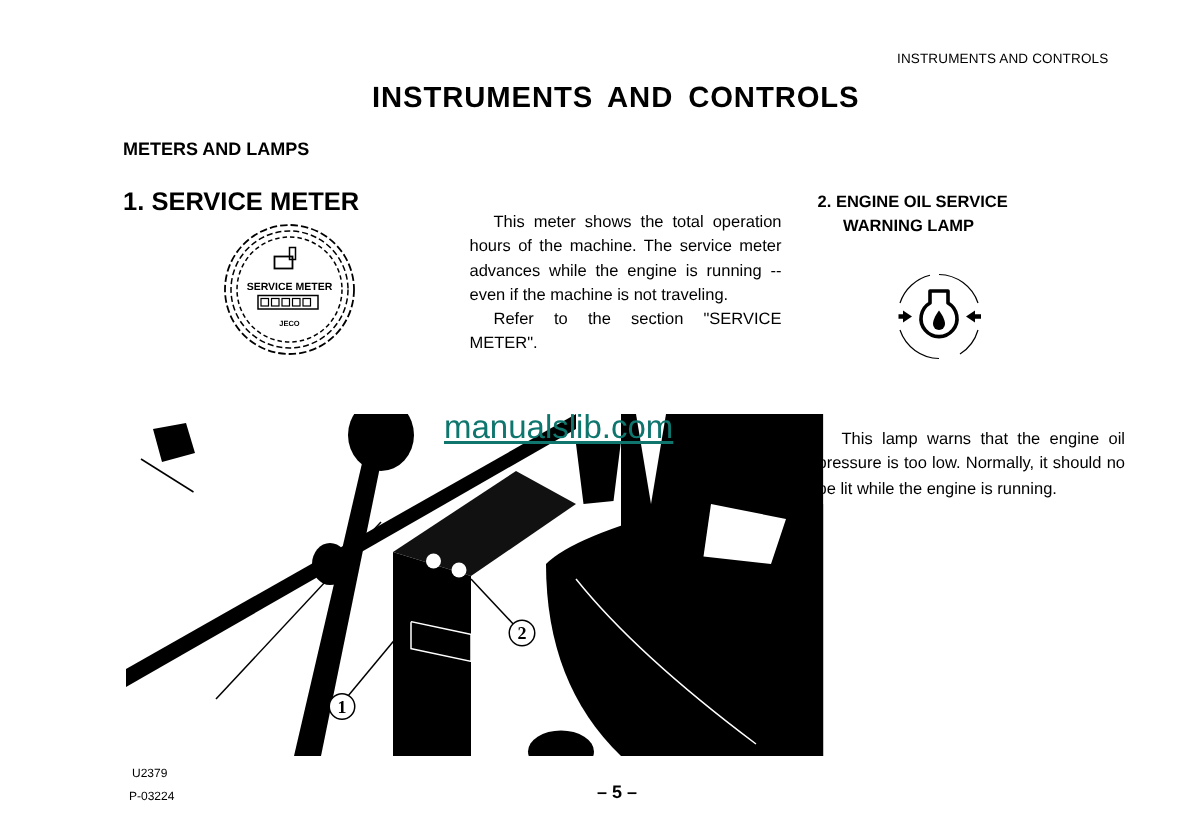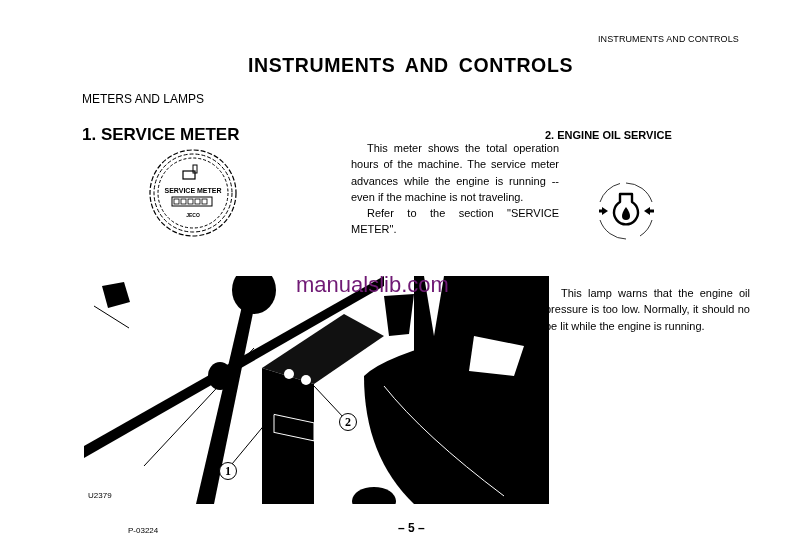--- a/index.html
+++ b/index.html
@@ -1,33 +1,33 @@
 <!DOCTYPE html>
 <html><head>
 <meta charset="utf-8">
 <style>
   html, body { margin:0; padding:0; background:#ffffff; }
   body { width:793px; height:560px; position:relative; overflow:hidden; font-family:"Liberation Sans", sans-serif; color:#000; }
   .abs { position:absolute; }
   .running-header { left:598px; top:34px; font-size:9px; letter-spacing:0.1px; }
   .page-title { left:248px; top:54px; font-size:19.5px; font-weight:bold; letter-spacing:0.6px; word-spacing:4px; }
-  .section-title { left:82px; top:92px; font-size:12px; font-weight:normal; }
+  .section-title { left:82px; top:92px; font-size:12px; font-weight:bold; }
   .sub1 { left:82px; top:125px; font-size:17px; font-weight:bold; }
   .sub2 { left:545px; top:127px; font-size:11px; font-weight:bold; line-height:16px; }
   .sub2 .l2 { padding-left:17px; display:block; }
   .para { font-size:11px; line-height:16.3px; text-align:justify; }
   .para p { margin:0; text-indent:16px; }
-  .p1 { left:313px; top:140px; width:208px;margin-left:38px; }
+  .p1 { left:313px; top:140px; width:208px; }
   .p2 { left:545px; top:285px; width:205px; }
   .meter { left:148px; top:148px; width:90px; height:90px; }
   .lamp { left:596px; top:180px; width:60px; height:62px; }
   .photo { left:84px; top:276px; width:465px; height:228px; overflow:hidden; }
-  .watermark { left:296px; top:272px; font-size:22px; color:#701a75; letter-spacing:0px; background:transparent; }
-  .fig-id { left:88px; top:491px; font-size:8px; }
-  .doc-code { left:86px; top:526px; font-size:8px;margin-left:42px; }
+  .watermark { left:296px; top:272px; font-size:22px; color:#0f766e; letter-spacing:0px; background:transparent;text-decoration:underline; }
+  .fig-id { left:88px; top:511px; font-size:8px; }
+  .doc-code { left:86px; top:526px; font-size:8px; }
   .page-num { left:398px; top:521px; font-size:12px; font-weight:bold; }
   .callout { width:16px; height:16px; border:1.5px solid #000; border-radius:50%; background:#fff; font-size:12px; font-weight:bold; display:flex; align-items:center; justify-content:center; font-family:"Liberation Serif", serif; }
 </style>
 </head>
 <body>
 
 <div class="abs running-header">INSTRUMENTS AND CONTROLS</div>
 
 <div class="abs page-title">INSTRUMENTS AND CONTROLS</div>
 
@@ -57,20 +57,21 @@
 </div>
 
 <div class="abs para p1">
   <p>This meter shows the total operation hours of the machine. The service meter advances while the engine is running -- even if the machine is not traveling.</p>
   <p>Refer to the section "SERVICE METER".</p>
 </div>
 
 <div class="abs sub2">
   <span>2.</span>
   <span>ENGINE OIL SERVICE</span>
+  <span class="l2">WARNING LAMP</span>
 </div>
 
 <div class="abs lamp">
   <svg width="60" height="62" viewBox="0 0 60 62">
     <path d="M30 3 A28 28 0 0 1 56 22" fill="none" stroke="#000" stroke-width="0.8"></path>
     <path d="M4 22 A28 28 0 0 1 24 3.5" fill="none" stroke="#000" stroke-width="0.8"></path>
     <path d="M4 40 A28 28 0 0 0 30 59" fill="none" stroke="#000" stroke-width="0.8"></path>
     <path d="M44 56 A28 28 0 0 0 56 40" fill="none" stroke="#000" stroke-width="0.8"></path>
     <path d="M24 14 L24 22 A12 12 0 1 0 36 22 L36 14 Z" fill="none" stroke="#000" stroke-width="2.4" stroke-linejoin="round"></path>
     <path d="M30 27 C27 31 26 34 26 36 A4 4 0 0 0 34 36 C34 34 33 31 30 27 Z" fill="#000"></path>

